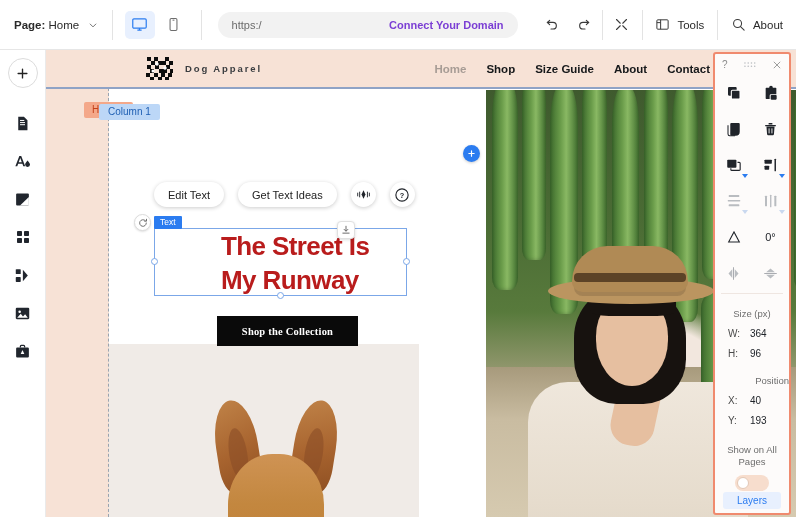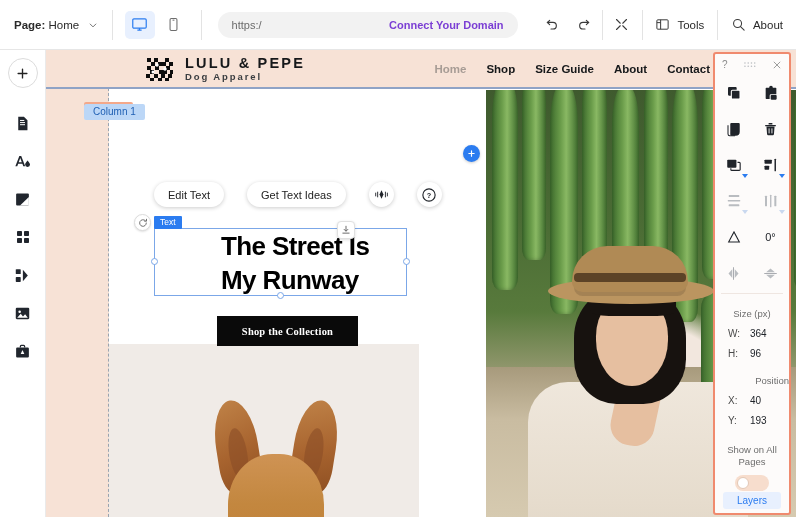--- a/index.html
+++ b/index.html
@@ -123,21 +123,21 @@
     display: flex; align-items: center; gap: 6px; cursor: pointer;
   }
   .avatar {
     width: 20px; height: 20px; border-radius: 50%;
     background: radial-gradient(circle at 50% 32%, #6b4a3a 0 38%, #2a2420 40% 100%);
     border: 1px solid #e2cfc3;
   }
 
   
   .badge-col {
-    position: absolute; left: 38px; top: 54px; z-index: 8;
+    position: absolute; left: 53px; top: 54px; z-index: 8;
     background: #bcd7f7; color: #1f5fb3; font-size: 10px;
     padding: 2px 9px 3px; border-radius: 2px; white-space: nowrap;
   }
   .badge-hdr {
     position: absolute; left: 38px; top: 52px; z-index: 7;
     background: #f4a88a; color: #c2401a; font-size: 10px;
     padding: 2px 8px 3px; border-radius: 2px; white-space: nowrap;
   }
 
   
@@ -214,21 +214,21 @@
   }
   .dog-face {
     position: absolute; left: 50%; top: 54px; transform: translateX(-50%);
     width: 96px; height: 110px;
     background: linear-gradient(180deg, #cf9354 0%, #c3873f 45%, #c07f37 100%);
     border-radius: 46% 46% 40% 40%;
   }
 
   
   .float-toolbar {
-    position: absolute; left: 108px; top: 132px; display: flex; align-items: center; gap: 23px;
+    position: absolute; left: 108px; top: 132px; display: flex; align-items: center; gap: 14px;
     z-index: 10;
   }
   .pill {
     background: #fff; border-radius: 16px; height: 25px; padding: 0 14px;
     display: flex; align-items: center; font-size: 11px; color: #222;
     box-shadow: 0 1px 4px rgba(0,0,0,.20); cursor: pointer;
   }
   .circ {
     width: 25px; height: 25px; border-radius: 50%; background: #fff;
     box-shadow: 0 1px 4px rgba(0,0,0,.20);
@@ -259,21 +259,21 @@
   }
   .dl-btn {
     position: absolute; left: 291px; top: 171px; width: 18px; height: 18px;
     border-radius: 4px; background: #fff; border: 1px solid #e0e0e0;
     display: flex; align-items: center; justify-content: center; z-index: 11;
     box-shadow: 0 1px 3px rgba(0,0,0,.14); cursor: pointer;
   }
 
   .headline {
     position: absolute; left: 112px; top: 179px; z-index: 9;
-    font-size: 26px; font-weight: bold; color: #000000; line-height: 34px;
+    font-size: 26px; font-weight: bold; color: #b91c1c; line-height: 34px;
     letter-spacing: -0.6px; white-space: pre-line;
   }
   .cta {
     position: absolute; left: 108px; top: 266px; width: 141px; height: 30px;
     background: #0a0a0a; color: #fff; font-size: 10.5px; font-weight: bold;
     display: flex; align-items: center; justify-content: center; z-index: 9;
     letter-spacing: .2px; cursor: pointer; font-family: Liberation Serif, serif;
   }
   .plus-marker {
     position: absolute; left: 417px; top: 95px; width: 17px; height: 17px;
@@ -515,21 +515,20 @@
               <rect x="13" y="21" width="4" height="3"></rect>
               <rect x="20" y="21" width="4" height="3"></rect>
           </g>
           <g fill="#ffffff">
             <circle cx="12" cy="8" r="1.7"></circle>
               <circle cx="20" cy="12" r="1.7"></circle>
               <circle cx="8" cy="15" r="1.5"></circle>
           </g>
         </svg>
         <div class="logo-txt">
-          <div class="l1">LULU &amp; PEPE</div>
           <div class="l2">Dog Apparel</div>
         </div>
       </div>
 
       <div class="nav">
         <a class="muted">Home</a>
         <a>Shop</a>
         <a>Size Guide</a>
         <a>About</a>
         <a>Contact</a>

